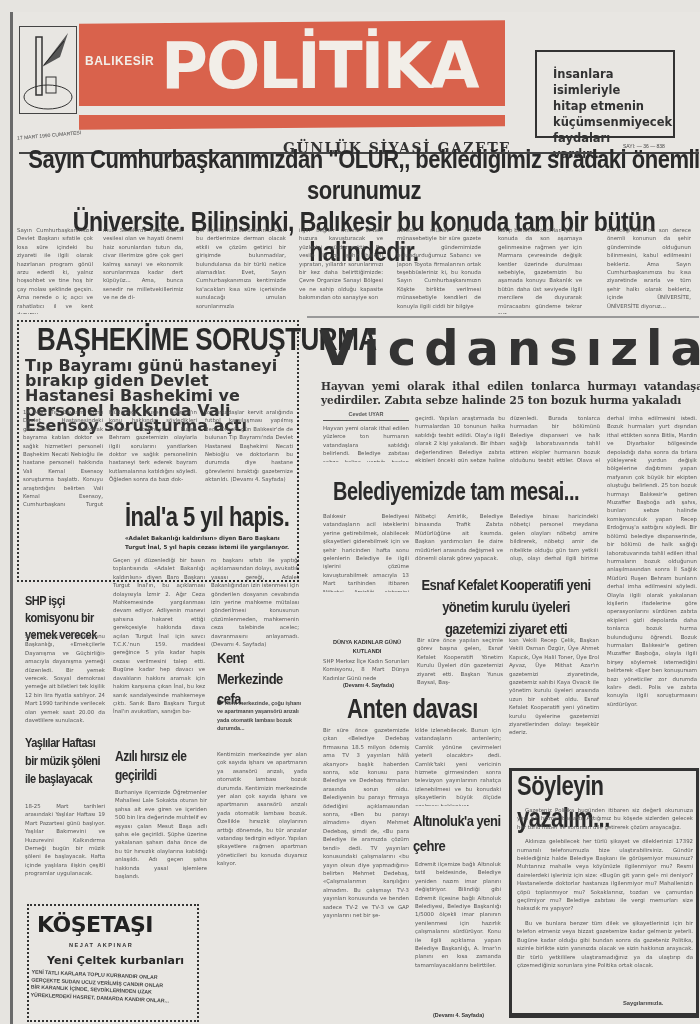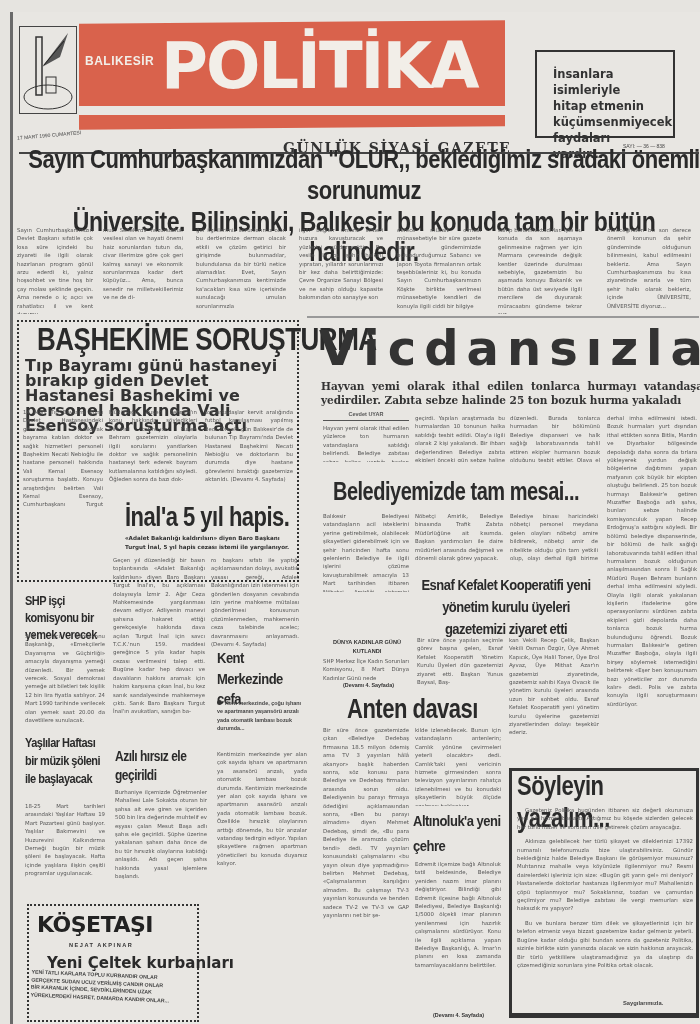--- a/index.html
+++ b/index.html
@@ -95,21 +95,21 @@
     <span style="display:inline-block;width:5px;height:5px;border-radius:50%;background:#333;margin-right:3px;"></span><span>Kent merkezinde, çoğu işhanı ve apartmanın yaşansörü arızalı yada otomatik lambası bozuk durumda...</span>
   </div>
   <div class="col body-text" style="left:204px;top:738px;width:90px;height:270px;overflow:hidden;">Kentimizin merkezinde yer alan çok sayıda işhanı ve apartmanın ya asansörü arızalı, yada otomatik lambası bozuk durumda. Kentimizin merkezinde yer alan çok sayıda işhanı ve apartmanın asansörü arızalı yada otomatik lambası bozuk. Özellikle hırsızlık olaylarının arttığı dönemde, bu tür arızalar vatandaşı tedirgin ediyor. Yapılan şikayetlere rağmen apartman yöneticileri bu konuda duyarsız kalıyor.</div>
 
   <div class="abs cond" style="left:102px;top:738px;width:96px;font-size:12px;line-height:16px;transform:scaleY(1.15);">Azılı hırsız ele geçirildi</div>
   <div class="col body-text" style="left:102px;top:776px;width:92px;height:112px;overflow:hidden;">Burhaniye ilçemizde Öğretmenler Mahallesi Lale Sokakta oturan bir şahsa ait eve giren ve içeriden 500 bin lira değerinde muhtelif ev eşyası çalan Mesut Başa adlı şahıs ele geçirildi. Şüphe üzerine yakalanan şahsın daha önce de bu tür hırsızlık olaylarına katıldığı anlaşıldı. Adı geçen şahıs hakkında yasal işlemlere başlandı.</div>
 
   <div class="abs dotbox kose"></div>
   <div class="abs kose-title" style="left:24px;top:900px;text-align:center;">KÖŞETAŞI</div>
   <div class="abs" style="left:56px;top:930px;font-size:5.6px;font-weight:bold;letter-spacing:1.5px;color:#333;">NEJAT AKPINAR</div>
-  <div class="abs" style="left:34px;top:942px;font-size:15px;font-weight:bold;color:#2a2a2a;font-family:'DejaVu Sans',sans-serif;">Yeni Çeltek kurbanları</div>
+  <div class="abs" style="left:34px;top:942px;font-size:11px;font-weight:bold;color:#2a2a2a;font-family:'DejaVu Sans',sans-serif;">Yeni Çeltek kurbanları</div>
   <div class="abs poem" style="left:18px;top:960px;width:160px;">
     <div>YENİ TATLI KARLARA TOPLU KURBANDIR ONLAR</div>
     <div>GERÇEKTE SUDAN UCUZ VERİLMİŞ CANDIR ONLAR</div>
     <div>BİR KARANLIK İÇİNDE, SEVDİKLERİNDEN UZAK</div>
     <div>YÜREKLERDEKİ HASRET, DAMARDA KANDIR ONLAR...</div>
   </div>
 
   <div class="abs vicd">Vicdansızlar...</div>
   <div class="abs hayvan">Hayvan yemi olarak ithal edilen tonlarca hurmayı vatandaşa yedirdiler. Zabıta sebze halinde 25 ton bozuk hurma yakaladı</div>
   <div class="abs byline" style="left:310px;top:399px;width:86px;">Cevdet UYAR</div>

